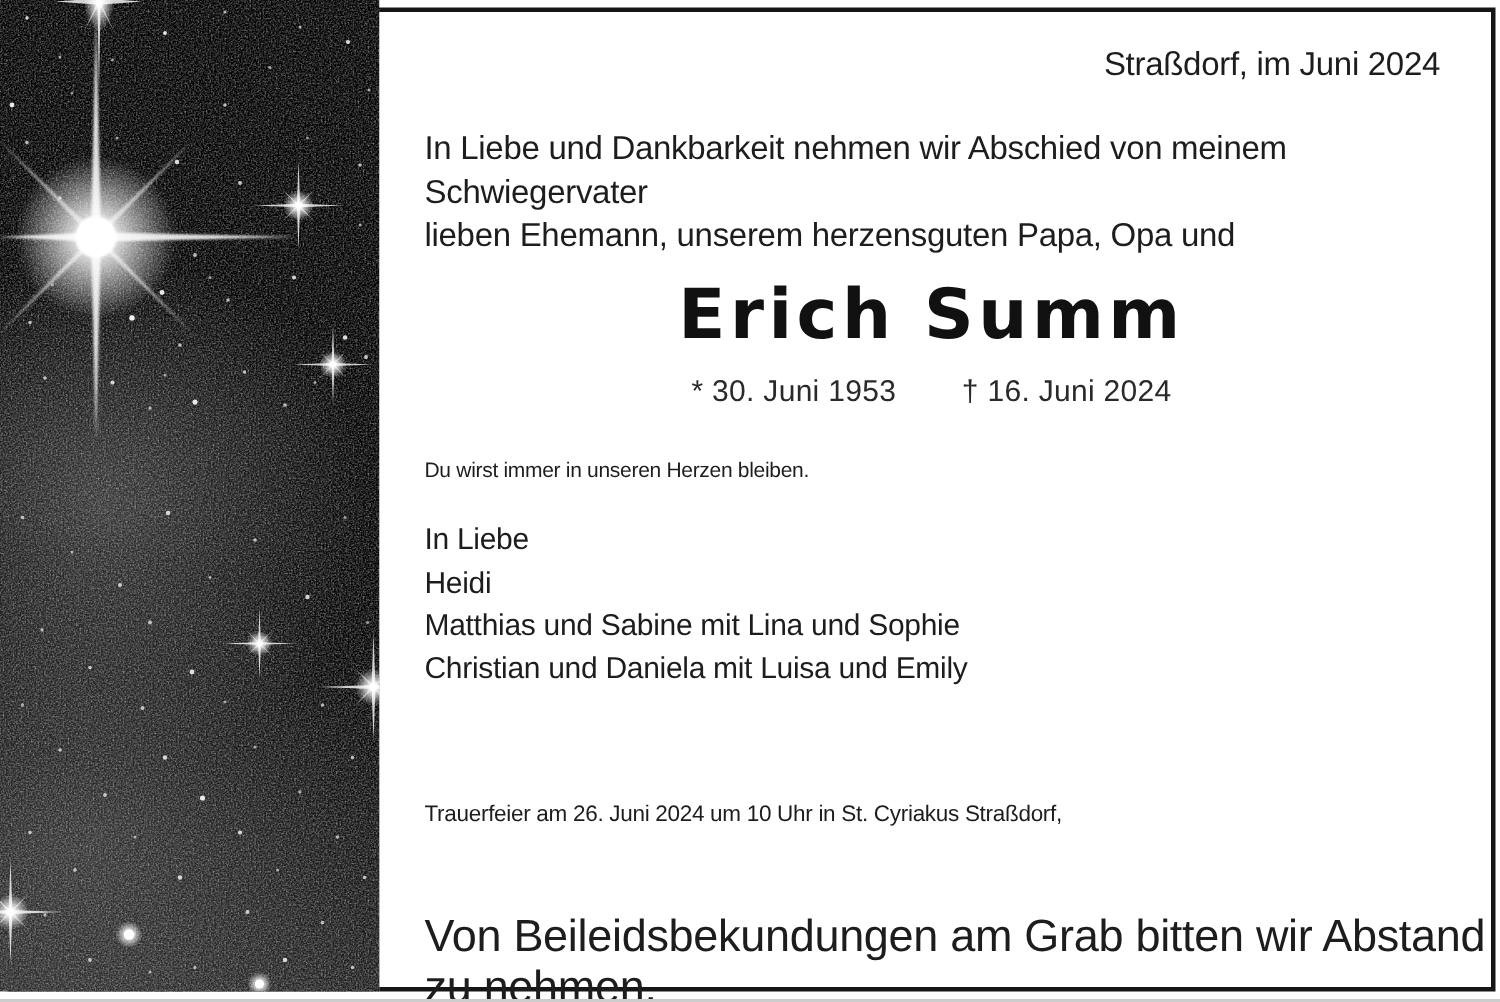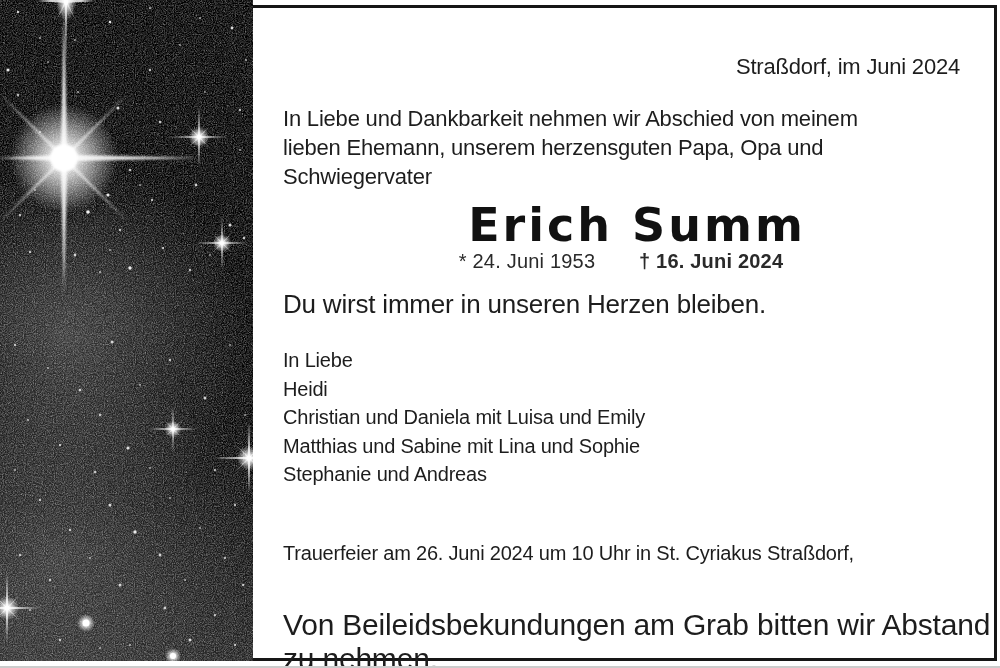--- a/index.html
+++ b/index.html
@@ -12,49 +12,49 @@
   .frame{
     position:absolute;left:5px;top:5px;right:3px;bottom:7px;
     border:3px solid #161616;background:#ffffff;box-sizing:border-box;
   }
   .sky{
     position:absolute;left:0;top:0;width:253px;height:661px;
   }
   .sky svg{display:block;}
   .dateline{
     position:absolute;top:30px;right:40px;
-    font-size:22px;letter-spacing:-0.2px;margin-top:24px;
+    font-size:22px;letter-spacing:-0.2px;
   }
   .intro{
     position:absolute;left:283px;top:84px;
-    font-size:22px;line-height:29px;letter-spacing:-0.2px;margin-top:20px;
+    font-size:22px;line-height:29px;letter-spacing:-0.2px;
   }
   .name{
-    position:absolute;left:283px;top:183px;width:676px;margin:16px;
+    position:absolute;left:283px;top:183px;width:676px;margin:0;
     text-align:center;
     font-family:"DejaVu Sans",sans-serif;
     font-size:46px;font-weight:700;letter-spacing:3px;color:#111;
     line-height:52px;
   }
   .dates{
     position:absolute;left:283px;top:250px;width:676px;
     text-align:center;font-size:20px;color:#2a2a2a;letter-spacing:0.2px;
   }
-  .dates .death-date{margin-left:38px;font-weight:bold;}
+  .dates .death-date{margin-left:38px;}
   .farewell{
-    position:absolute;left:283px;top:289px;
-    font-size:26px;letter-spacing:-0.2px;
+    position:absolute;left:283px;top:305px;
+    font-size:14px;letter-spacing:-0.2px;
   }
   .mourners{
     position:absolute;left:283px;top:346px;
     font-size:20px;line-height:28.6px;letter-spacing:-0.2px;
   }
   .funeral{
-    position:absolute;left:283px;top:539px;
-    font-size:20px;line-height:29.5px;letter-spacing:-0.2px;
+    position:absolute;left:283px;top:528px;
+    font-size:15px;line-height:29.5px;letter-spacing:-0.2px;
   }
   .condolence{
     position:absolute;left:283px;top:608px;
     font-size:30px;letter-spacing:-0.2px;
   }
   .bottom-shadow{
     position:absolute;left:0;right:0;bottom:0;height:2px;background:#cccccc;
   }
 </style>
 </head>
@@ -204,39 +204,38 @@
     </g>
 
     <rect x="0" y="0" width="253" height="661" filter="url(#grain)" opacity="0.5"></rect>
   </svg>
 </div>
 
 <div class="dateline">Straßdorf, im Juni 2024</div>
 
 <div class="intro">
   <div>In Liebe und Dankbarkeit nehmen wir Abschied von meinem</div>
+  <div>Schwiegervater</div>
   <div>lieben Ehemann, unserem herzensguten Papa, Opa und</div>
-  <div>Schwiegervater</div>
 </div>
 
 <h1 class="name">Erich Summ</h1>
 
 <div class="dates">
-  <span class="birth-date">* 24. Juni 1953</span>
+  <span class="birth-date">* 30. Juni 1953</span>
   <span class="death-date">† 16. Juni 2024</span>
 </div>
 
 <div class="farewell">Du wirst immer in unseren Herzen bleiben.</div>
 
 <div class="mourners">
   <div>In Liebe</div>
   <div>Heidi</div>
+  <div>Matthias und Sabine mit Lina und Sophie</div>
   <div>Christian und Daniela mit Luisa und Emily</div>
-  <div>Matthias und Sabine mit Lina und Sophie</div>
-  <div>Stephanie und Andreas</div>
 </div>
 
 <div class="funeral">
   <div>Trauerfeier am 26. Juni 2024 um 10 Uhr in St. Cyriakus Straßdorf,</div>
 </div>
 
 <div class="condolence">Von Beileidsbekundungen am Grab bitten wir Abstand zu nehmen.</div>
 
 <div class="bottom-shadow"></div>
 

